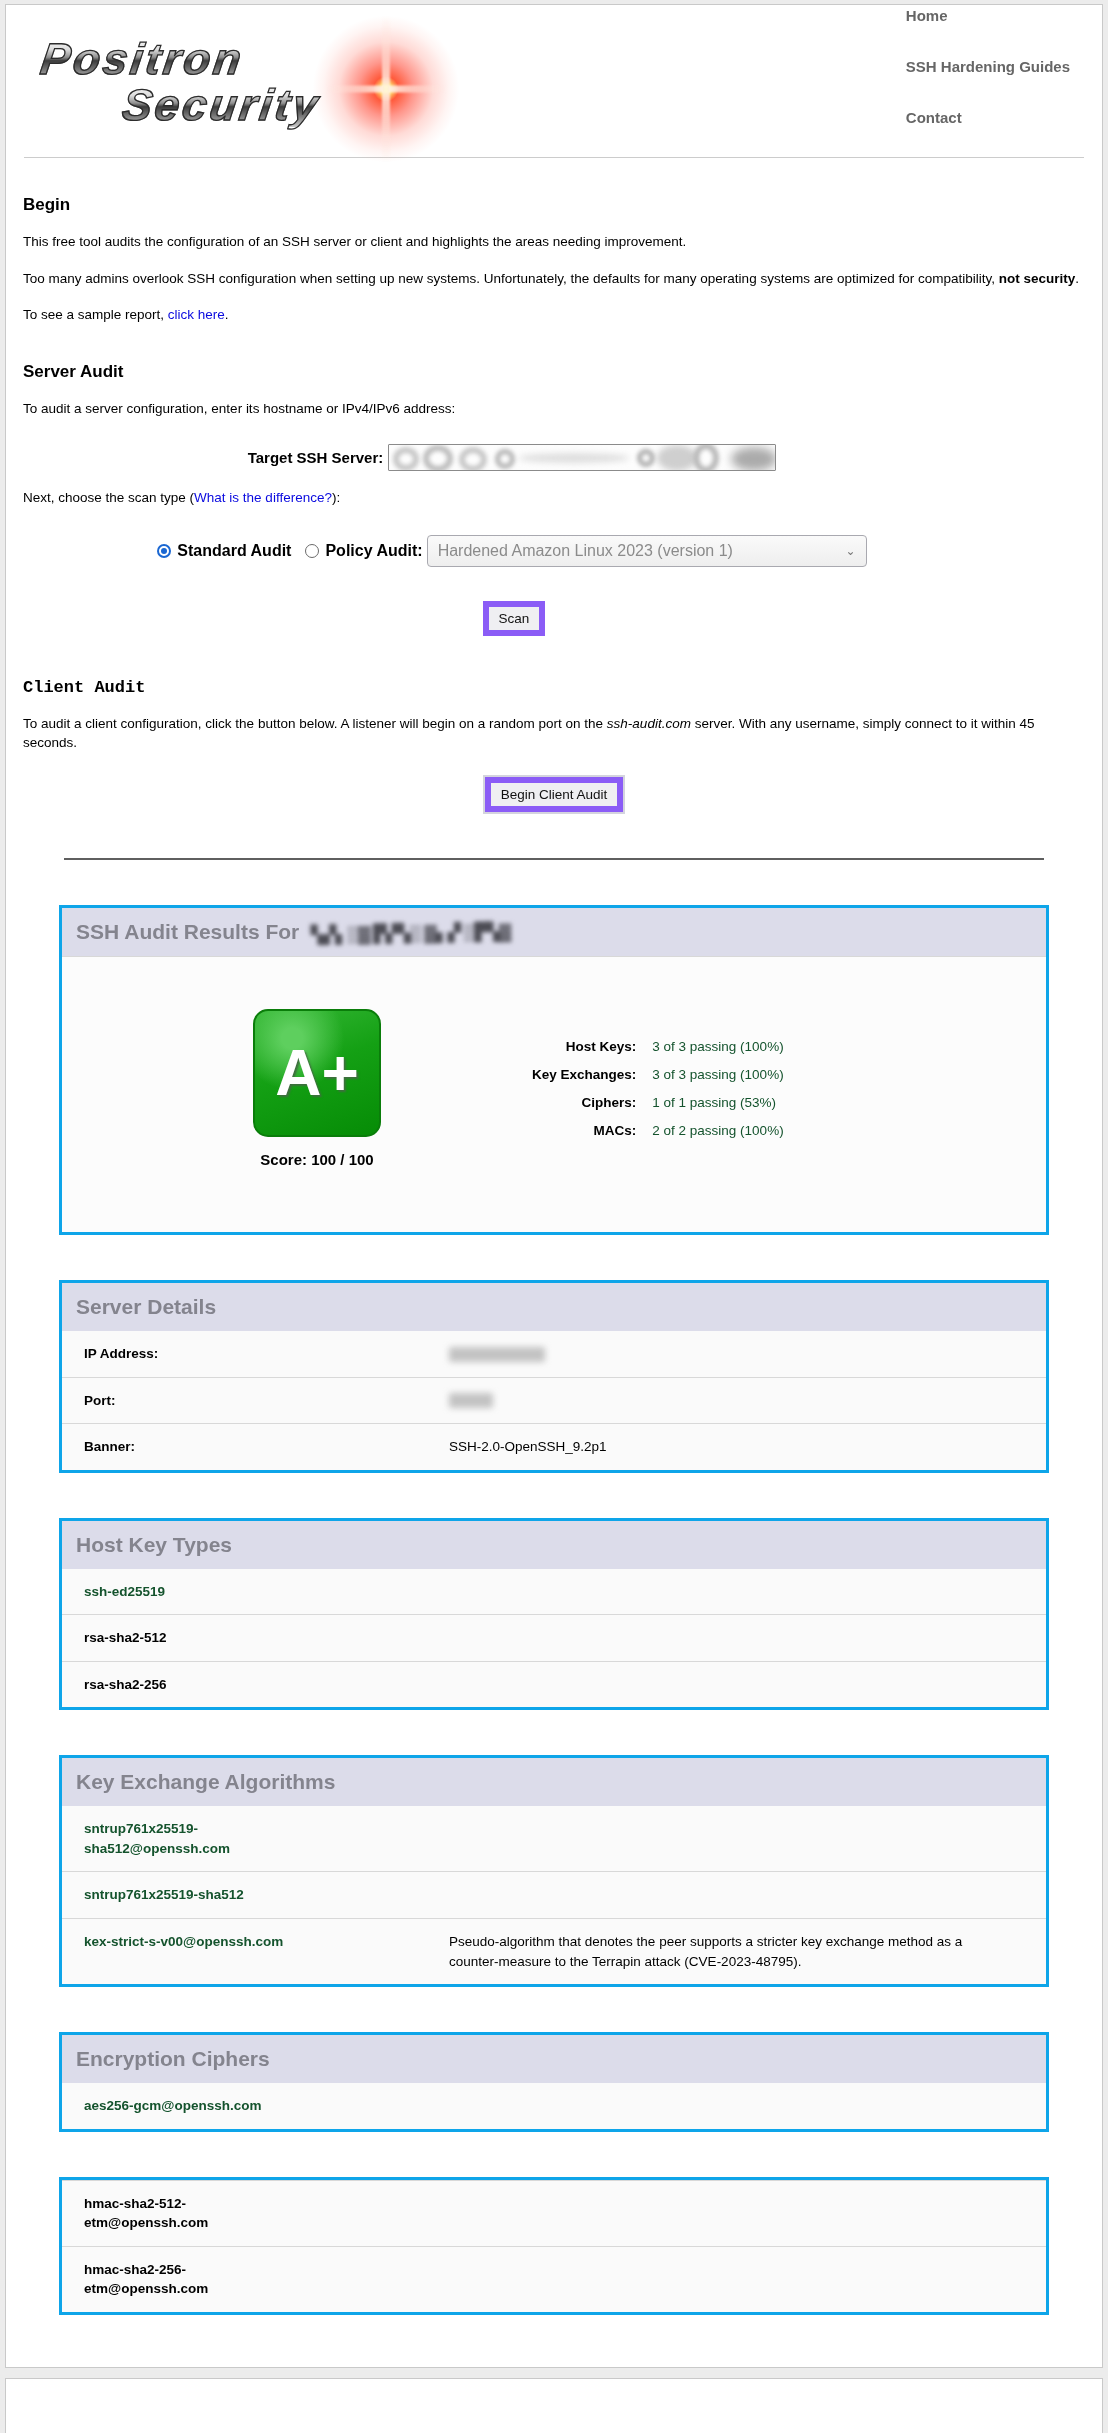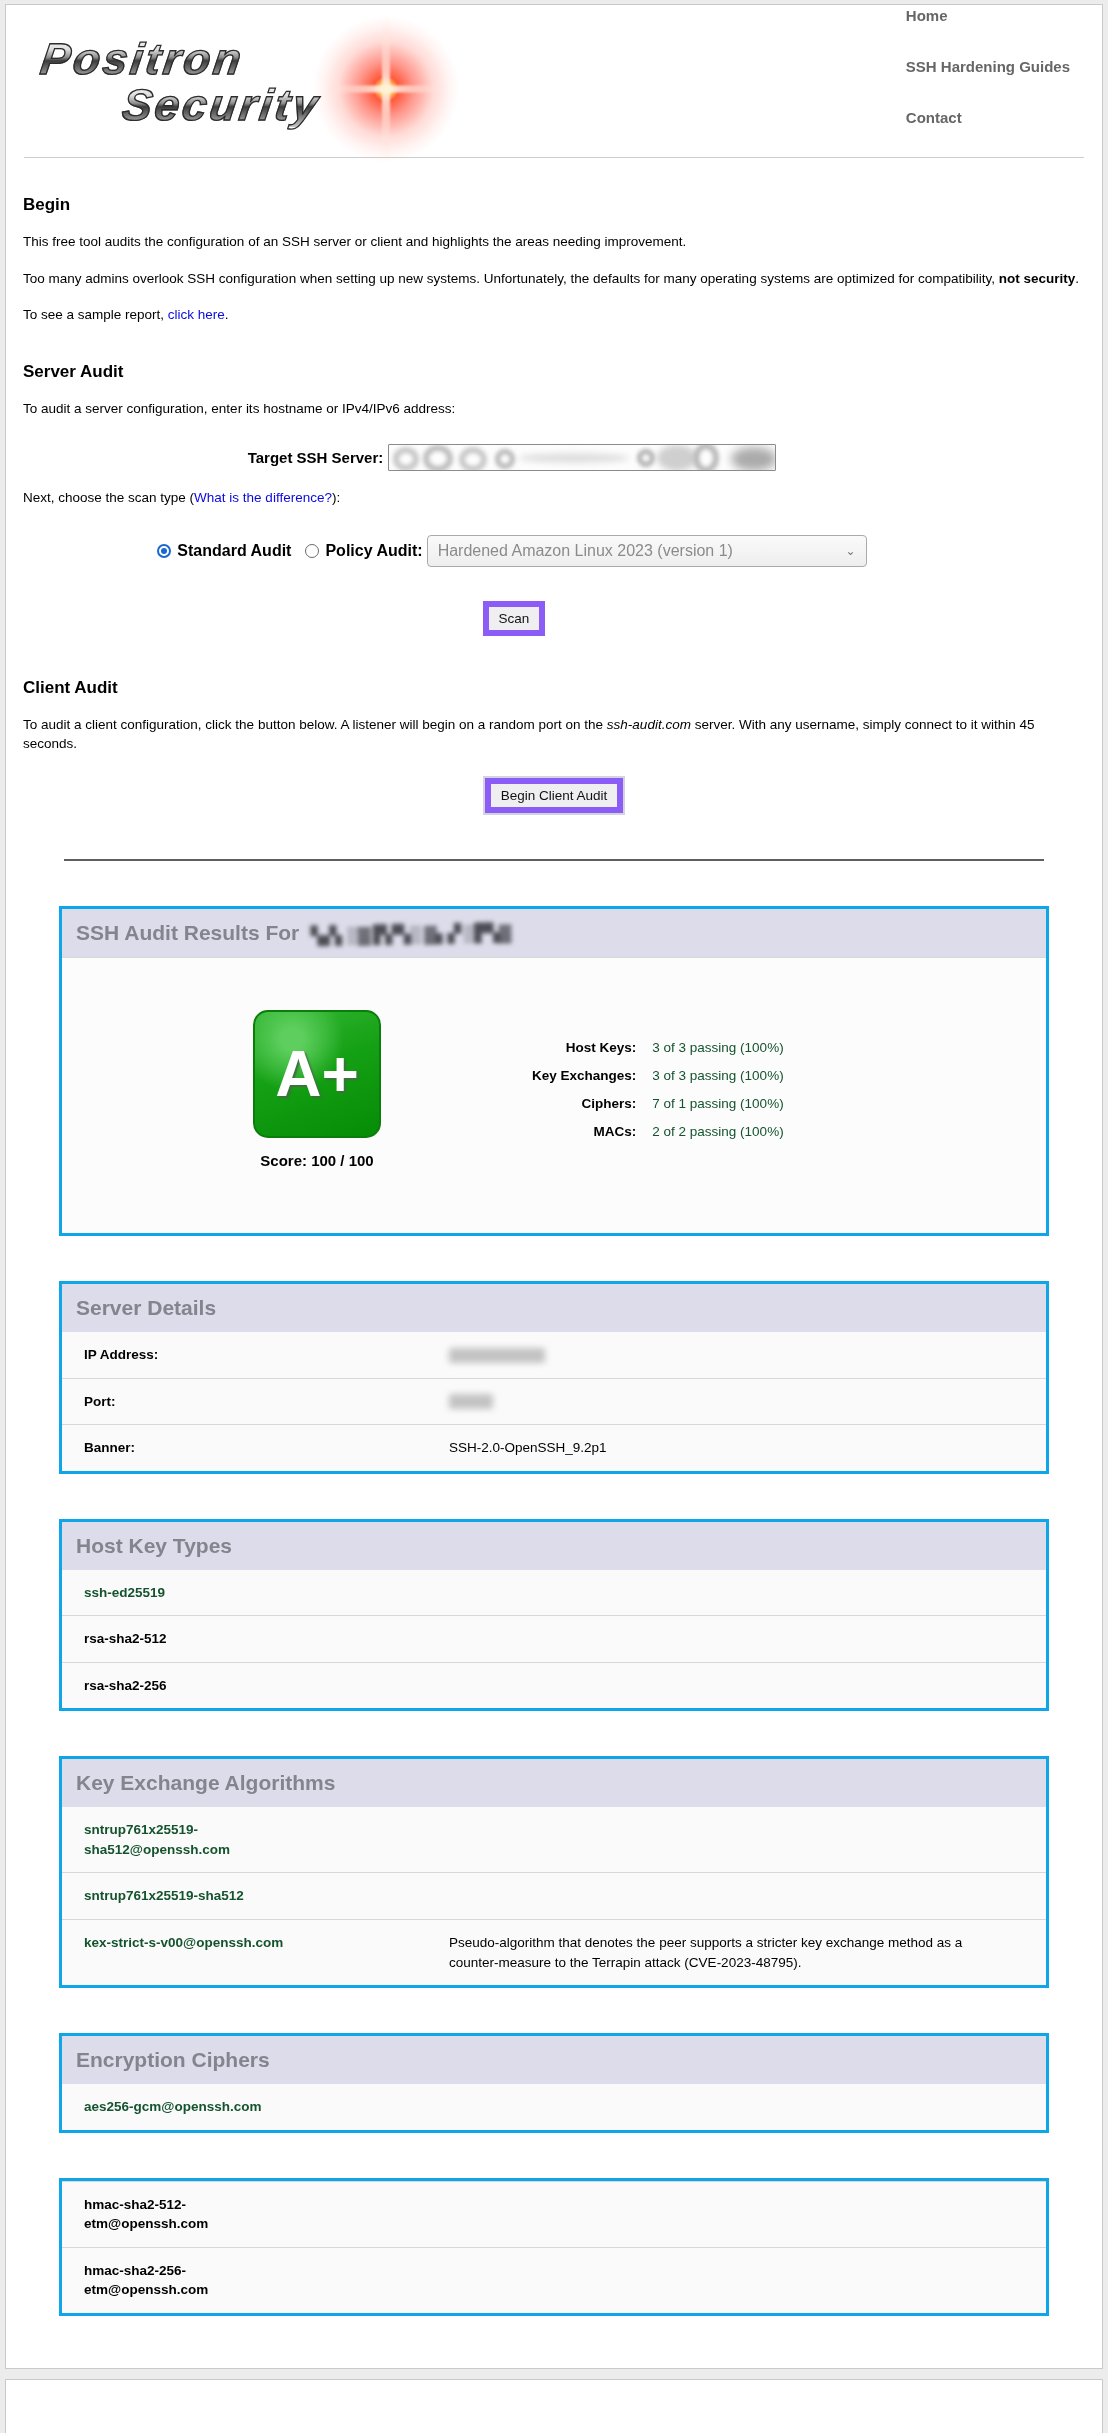--- a/index.html
+++ b/index.html
@@ -143,21 +143,21 @@
       <div class="select">
         <span>Hardened Amazon Linux 2023 (version 1)</span>
         <span class="chev">⌄</span>
       </div>
     </div>
 
     <div class="btn-row">
       <button class="btn">Scan</button>
     </div>
 
-    <h2 class="sec" style="margin-top:42px;">Client Audit</h2>
+    <h2 class="sec" style="margin-top:42px;font-family:Liberation Mono, monospace;">Client Audit</h2>
     <p><span>To audit a client configuration, click the button below. A listener will begin on a random port on the </span><span class="i">ssh-audit.com</span><span> server. With any username, simply connect to it within 45 seconds.</span></p>
     <div class="btn-row-center">
       <button class="btn outlined">Begin Client Audit</button>
     </div>
   </div>
 
   <hr class="sep">
 
   <div class="panel">
     <div class="panel-header">
@@ -170,21 +170,21 @@
             <span>A+</span>
           </div>
         <div class="score">Score: 100 / 100</div>
       </div>
       <div class="stats">
         <span class="sl">Host Keys:</span>
         <span class="good">3 of 3 passing (100%)</span>
         <span class="sl">Key Exchanges:</span>
         <span class="good">3 of 3 passing (100%)</span>
         <span class="sl">Ciphers:</span>
-        <span class="good">7 of 1 passing (100%)</span>
+        <span class="good">1 of 1 passing (53%)</span>
         <span class="sl">MACs:</span>
         <span class="good">2 of 2 passing (100%)</span>
       </div>
     </div>
   </div>
 
   <div class="panel">
     <div class="panel-header">Server Details</div>
     <div class="row grid">
       <span class="b">IP Address:</span>

